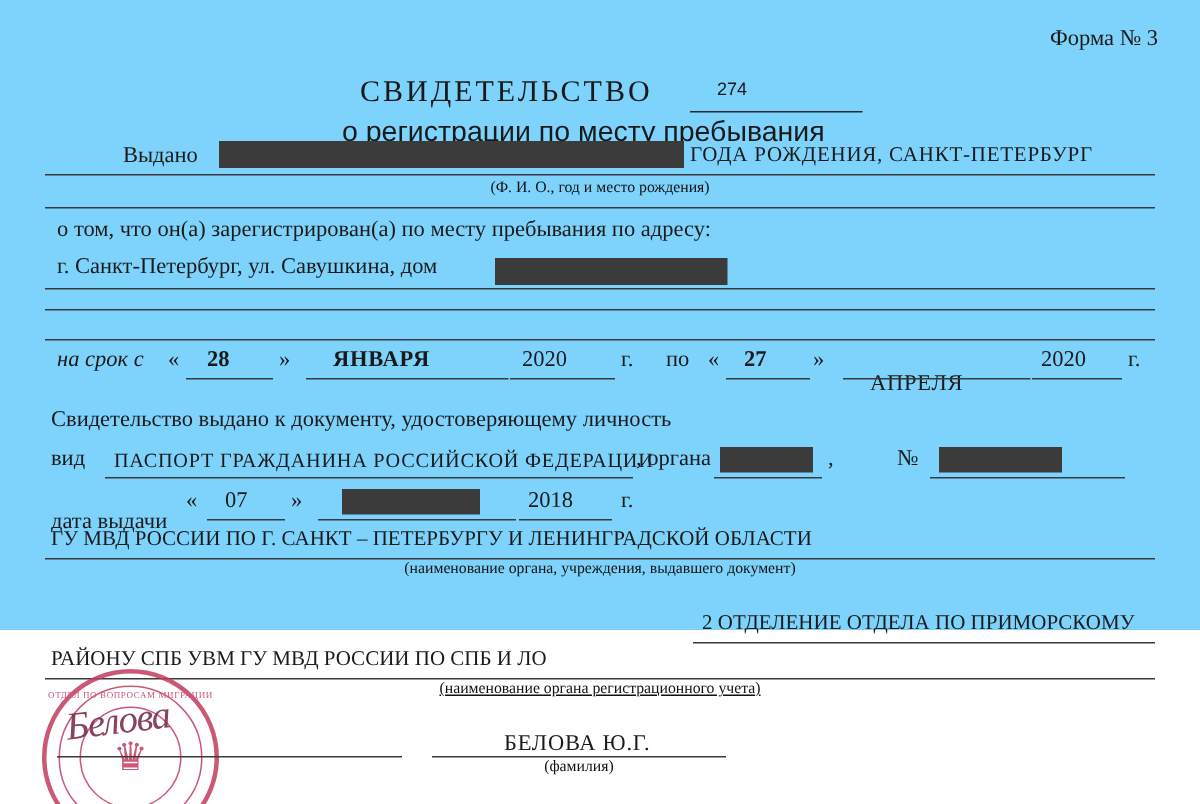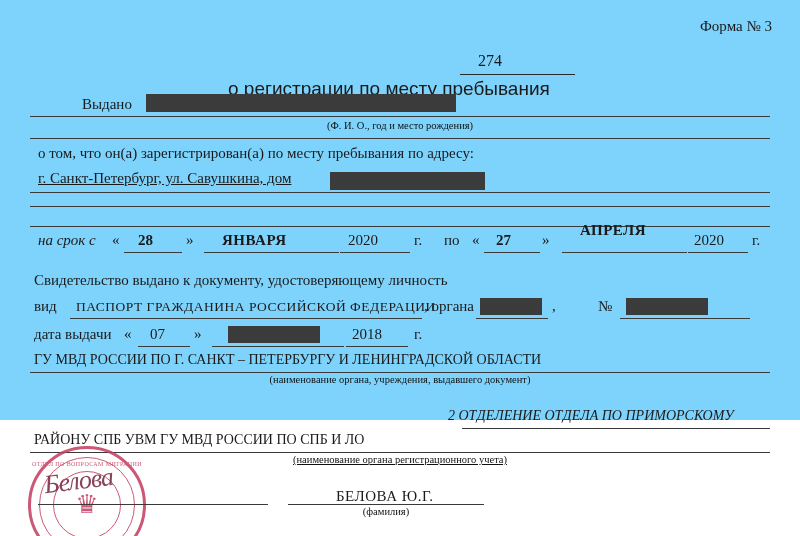--- a/index.html
+++ b/index.html
@@ -37,22 +37,22 @@
     left: 240px;
     top: 50px;
     font-size: 20px;
     letter-spacing: 2px;
     font-family: "Liberation Serif", serif;
   }
   .title-number {
     position: absolute;
     left: 478px;
     top: 52px;
-    font-size: 16px;
-    font-family: Liberation Serif, serif;
+    font-size: 12px;
+    font-family: Liberation Sans, sans-serif;
   }
   .title-number-rule {
     position: absolute;
     left: 460px;
     top: 74px;
     width: 115px;
     border-bottom: 1px solid #2a2a2a;
   }
   .subtitle {
     position: absolute;
@@ -162,33 +162,35 @@
     font-size: 15px;
   }
 </style>
 </head>
 <body>
 
 <div class="page">
 
   <div class="lbl form-no">Форма № 3</div>
 
+  <div class="title">СВИДЕТЕЛЬСТВО</div>
   <div class="title-number">274</div>
   <div class="title-number-rule"></div>
   <div class="subtitle">о регистрации по месту пребывания</div>
 
   <div class="lbl" style="left:82px; top:96px;">Выдано</div>
   <div class="redact" style="left:146px; top:94px; width:310px; height:18px;"></div>
+  <div class="lbl caps" style="left:460px; top:96px; font-size:14px;">ГОДА РОЖДЕНИЯ, САНКТ-ПЕТЕРБУРГ</div>
   <div class="rule" style="left:30px; top:116px; width:740px;"></div>
   <div class="center-cap" style="left:0; top:120px; width:800px;">(Ф. И. О., год и место рождения)</div>
   <div class="rule" style="left:30px; top:138px; width:740px;"></div>
 
   <div class="lbl" style="left:38px; top:145px;">о том, что он(а) зарегистрирован(а) по месту пребывания по адресу:</div>
 
-  <div class="lbl" style="left:38px; top:170px;text-decoration:underline;">г. Санкт-Петербург, ул. Савушкина, дом</div>
+  <div class="lbl" style="left:38px; top:170px;">г. Санкт-Петербург, ул. Савушкина, дом</div>
   <div class="redact" style="left:330px; top:172px; width:155px; height:18px;"></div>
   <div class="rule" style="left:30px; top:192px; width:740px;"></div>
   <div class="rule" style="left:30px; top:206px; width:740px;"></div>
   <div class="rule" style="left:30px; top:226px; width:740px;"></div>
 
   <div class="lbl" style="left:38px; top:232px;font-style:italic;">на срок с</div>
   <div class="lbl quote" style="left:112px; top:232px;">«</div>
   <div class="lbl" style="left:138px; top:232px; font-weight:bold;">28</div>
   <div class="rule" style="left:124px; top:252px; width:58px;"></div>
   <div class="lbl quote" style="left:186px; top:232px;">»</div>
@@ -196,55 +198,55 @@
   <div class="rule" style="left:204px; top:252px; width:135px;"></div>
   <div class="lbl" style="left:348px; top:232px;">2020</div>
   <div class="rule" style="left:340px; top:252px; width:70px;"></div>
   <div class="lbl" style="left:414px; top:232px;">г.</div>
 
   <div class="lbl" style="left:444px; top:232px;">по</div>
   <div class="lbl quote" style="left:472px; top:232px;">«</div>
   <div class="lbl" style="left:496px; top:232px; font-weight:bold;">27</div>
   <div class="rule" style="left:484px; top:252px; width:56px;"></div>
   <div class="lbl quote" style="left:542px; top:232px;">»</div>
-  <div class="lbl caps" style="left:580px; top:222px; font-weight:bold;">АПРЕЛЯ</div>
+  <div class="lbl caps" style="left:580px; top:248px; font-weight:normal;">АПРЕЛЯ</div>
   <div class="rule" style="left:562px; top:252px; width:125px;"></div>
   <div class="lbl" style="left:694px; top:232px;">2020</div>
   <div class="rule" style="left:688px; top:252px; width:60px;"></div>
   <div class="lbl" style="left:752px; top:232px;">г.</div>
 
   <div class="lbl" style="left:34px; top:272px;">Свидетельство выдано к документу, удостоверяющему личность</div>
 
   <div class="lbl" style="left:34px; top:298px;">вид</div>
   <div class="lbl caps" style="left:76px; top:299px; font-size:13.5px;">ПАСПОРТ ГРАЖДАНИНА РОССИЙСКОЙ ФЕДЕРАЦИИ</div>
   <div class="rule" style="left:70px; top:318px; width:352px;"></div>
   <div class="lbl" style="left:424px; top:298px;">, органа</div>
   <div class="redact" style="left:480px; top:298px; width:62px; height:17px;"></div>
   <div class="rule" style="left:476px; top:318px; width:72px;"></div>
   <div class="lbl" style="left:552px; top:298px;">,</div>
   <div class="lbl" style="left:598px; top:298px;">№</div>
   <div class="redact" style="left:626px; top:298px; width:82px; height:17px;"></div>
   <div class="rule" style="left:620px; top:318px; width:130px;"></div>
 
-  <div class="lbl" style="left:34px; top:326px;">дата выдачи</div>
+  <div class="lbl" style="left:34px; top:340px;">дата выдачи</div>
   <div class="lbl quote" style="left:124px; top:326px;">«</div>
   <div class="lbl" style="left:150px; top:326px;">07</div>
   <div class="rule" style="left:138px; top:346px; width:52px;"></div>
   <div class="lbl quote" style="left:194px; top:326px;">»</div>
   <div class="redact" style="left:228px; top:326px; width:92px; height:17px;"></div>
   <div class="rule" style="left:212px; top:346px; width:132px;"></div>
   <div class="lbl" style="left:352px; top:326px;">2018</div>
   <div class="rule" style="left:346px; top:346px; width:62px;"></div>
   <div class="lbl" style="left:414px; top:326px;">г.</div>
 
   <div class="lbl" style="left:34px; top:352px; font-size:14px;">ГУ  МВД  РОССИИ  ПО  Г. САНКТ – ПЕТЕРБУРГУ  И  ЛЕНИНГРАДСКОЙ ОБЛАСТИ</div>
   <div class="rule" style="left:30px; top:372px; width:740px;"></div>
   <div class="center-cap" style="left:0; top:374px; width:800px;">(наименование органа, учреждения, выдавшего документ)</div>
 
-  <div class="lbl" style="left:448px; top:408px; font-size:14px;font-style:italic;">2 ОТДЕЛЕНИЕ ОТДЕЛА  ПО ПРИМОРСКОМУ</div>
+  <div class="lbl" style="left:468px; top:408px; font-size:14px;">2 ОТДЕЛЕНИЕ ОТДЕЛА  ПО ПРИМОРСКОМУ</div>
   <div class="rule" style="left:462px; top:428px; width:308px;"></div>
   <div class="lbl" style="left:34px; top:432px; font-size:14px;">РАЙОНУ СПБ УВМ  ГУ  МВД  РОССИИ  ПО  СПБ  И  ЛО</div>
   <div class="rule" style="left:30px; top:452px; width:740px;"></div>
   <div class="center-cap" style="left:0; top:454px; width:800px;text-decoration:underline;">(наименование органа регистрационного учета)</div>
 
   <div class="stamp">
     <div class="stamp-text-top">ОТДЕЛ ПО ВОПРОСАМ МИГРАЦИИ</div>
     <div class="stamp-inner"></div>
     <div class="stamp-emblem">♛</div>
 

